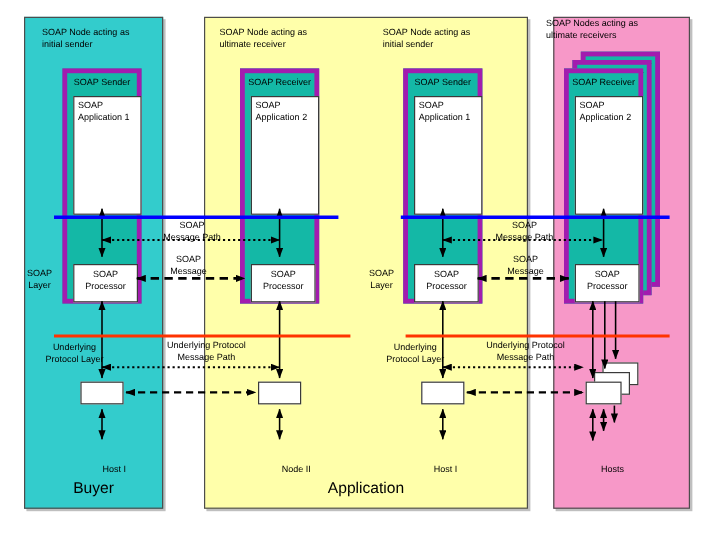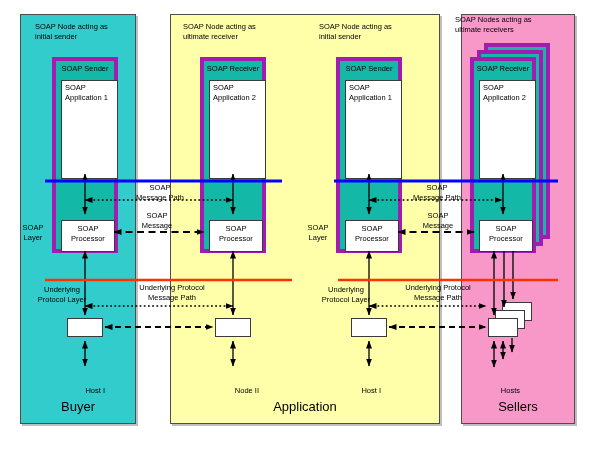--- a/index.html
+++ b/index.html
@@ -182,15 +182,14 @@
   <div class="lbl" style="left:393px;top:283px;width:90px;">Underlying Protocol
 Message Path</div>
 
   <div class="host-lbl" style="left:65px;top:386px;width:40px;">Host I</div>
   <div class="host-lbl" style="left:219px;top:386px;width:40px;">Node II</div>
   <div class="host-lbl" style="left:341px;top:386px;width:40px;">Host I</div>
   <div class="host-lbl" style="left:480px;top:386px;width:40px;">Hosts</div>
 
   <div class="col-lbl" style="left:30px;top:399px;width:96px;">Buyer</div>
   <div class="col-lbl" style="left:225px;top:399px;width:160px;">Application</div>
-  <div class="col-lbl" style="left:470px;top:399px;width:96px;">Sellers</div>
 
 </div>
 
 </body></html>

